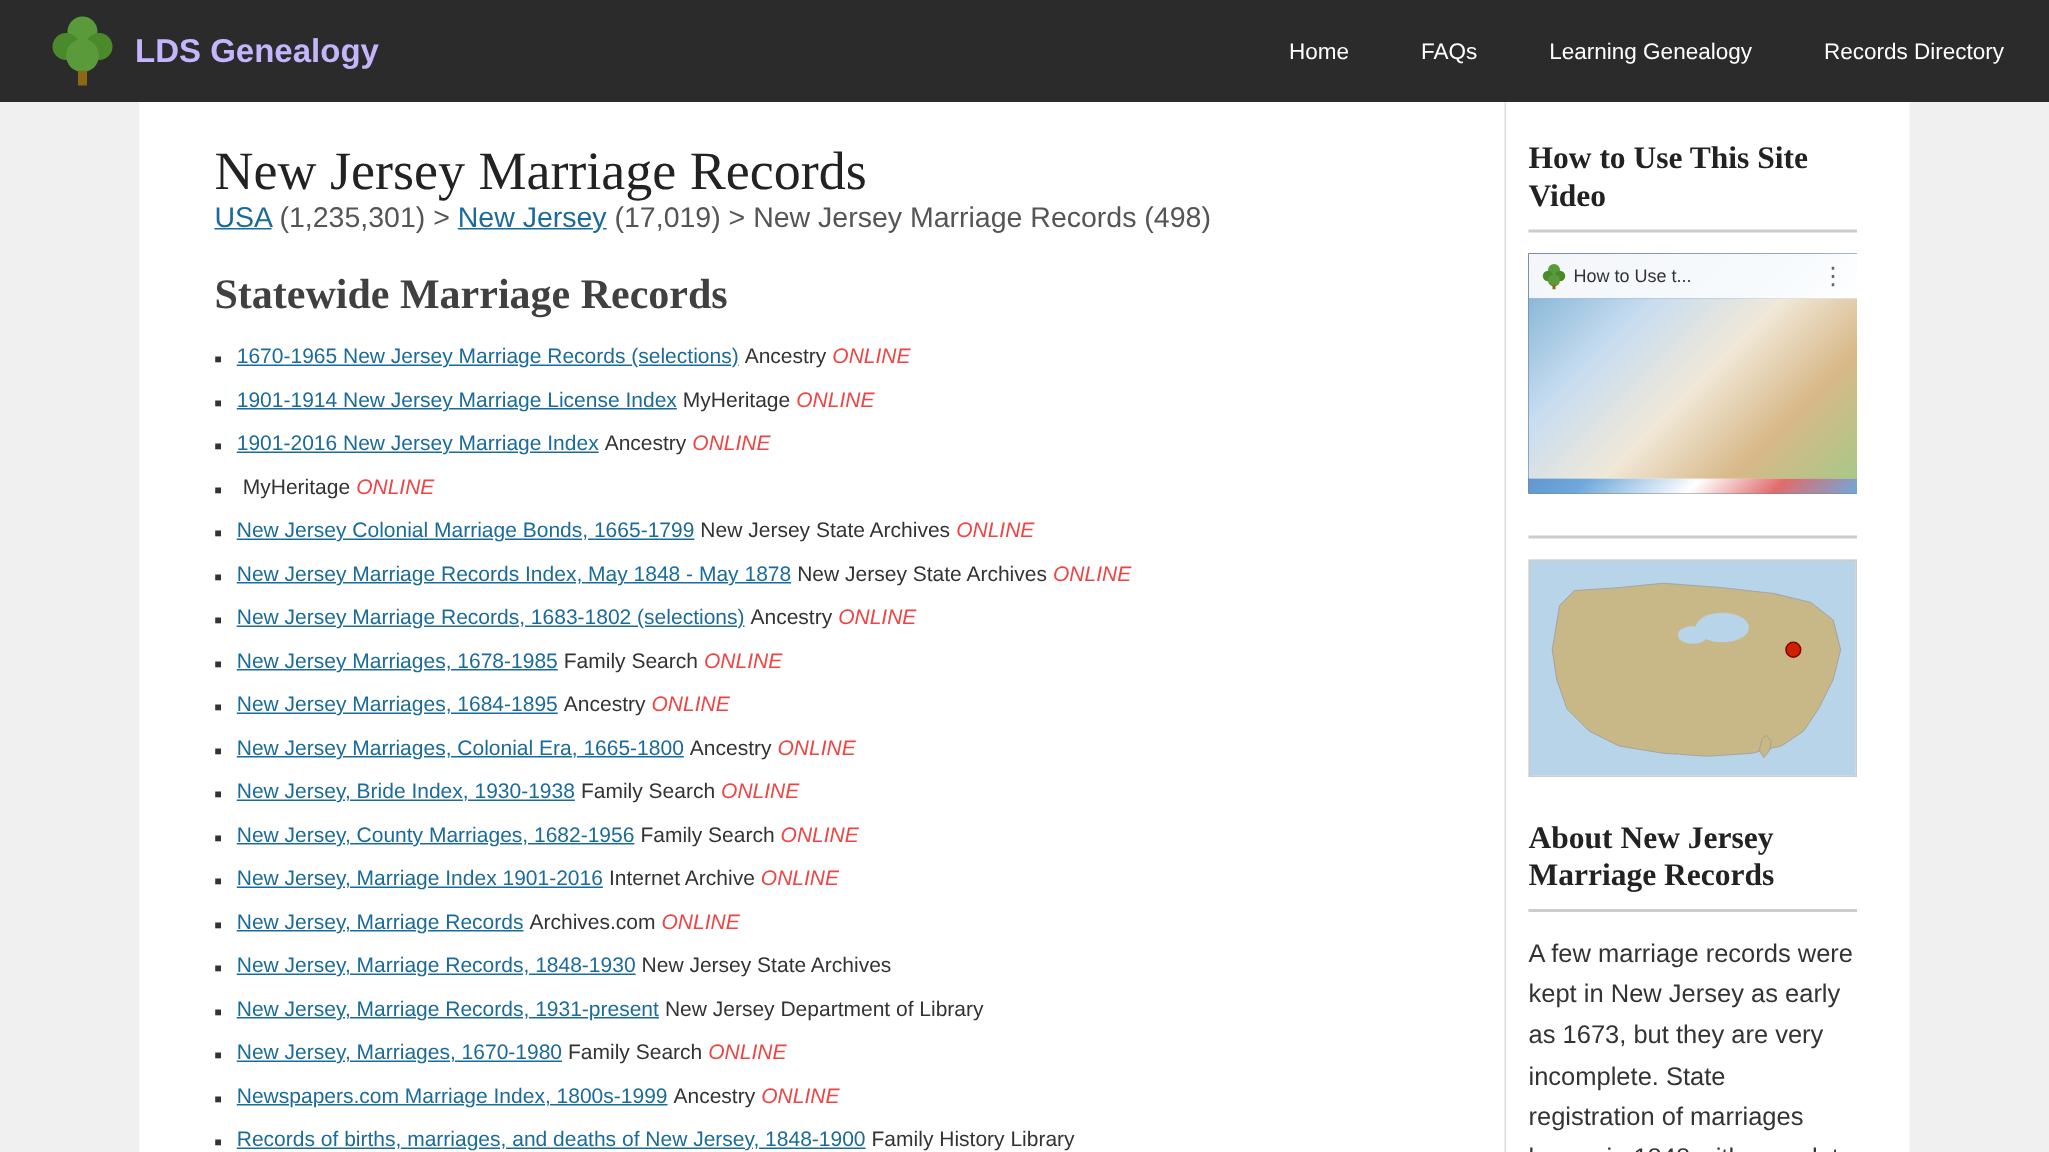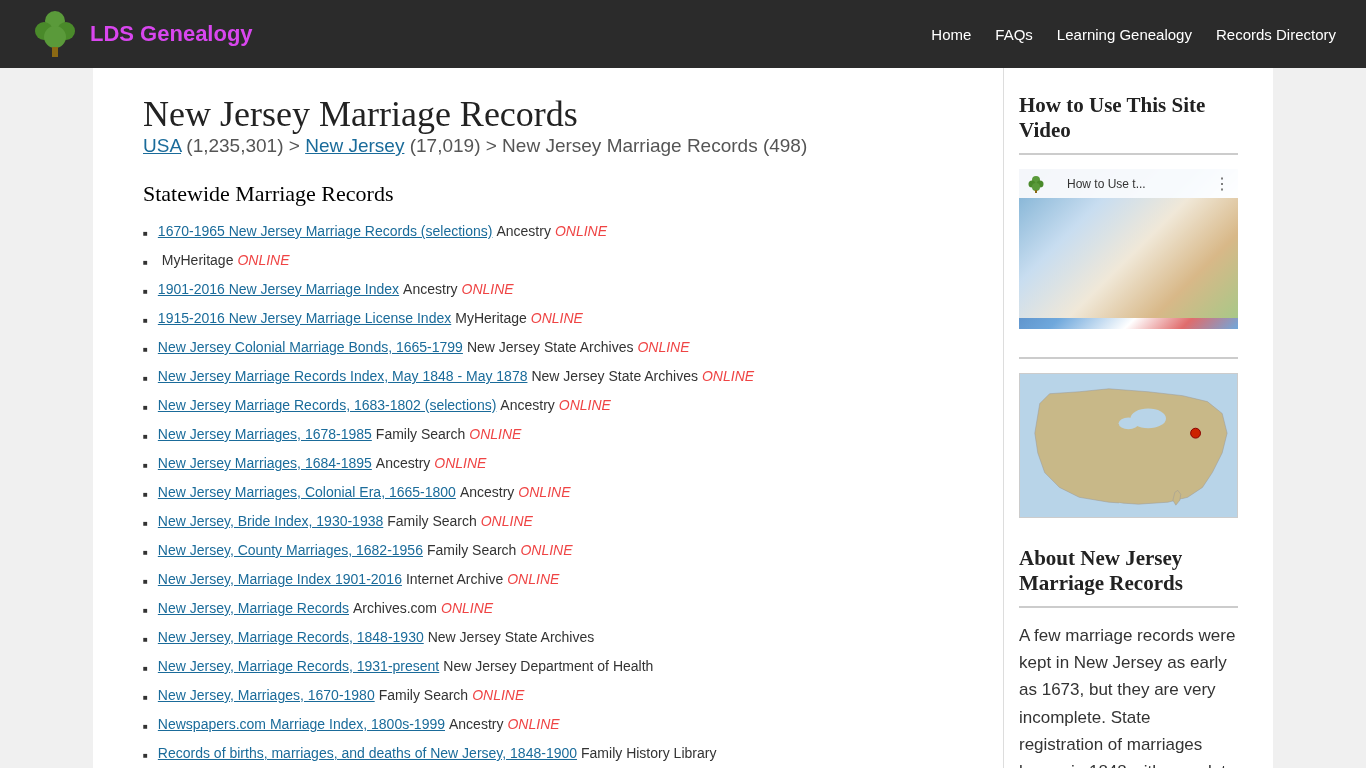--- a/index.html
+++ b/index.html
@@ -17,29 +17,29 @@
       display: flex;
       align-items: center;
       gap: 10px;
       flex: 1;
     }
     #logo-icon {
       width: 50px;
       height: 50px;
     }
     #logo-text {
-      color: #d946ef;
+      color: #c4b5fd;
       font-size: 22px;
       font-weight: bold;
       font-family: Arial, sans-serif;
       text-align: center;
     }
     #nav {
       display: flex;
-      gap: 24px;
+      gap: 48px;
     }
     .nav-item {
       color: #fff;
       font-family: Arial, sans-serif;
       font-size: 15px;
       cursor: pointer;
       text-decoration: none;
     }
 
     
@@ -72,23 +72,23 @@
       color: #555;
       margin-bottom: 24px;
       font-family: Arial, sans-serif;
     }
     #breadcrumb a {
       color: #1a6b9a;
       text-decoration: underline;
     }
 
     #section-title {
-      font-size: 22px;
-      font-weight: normal;
-      color: #000000;
+      font-size: 28px;
+      font-weight: bold;
+      color: #404040;
       margin-bottom: 14px;
       font-family: Georgia, serif;
     }
 
     #records-list {
       list-style: none;
       padding: 0;
     }
     #records-list li {
       display: flex;
@@ -159,21 +159,21 @@
       position: relative;
       overflow: hidden;
     }
     #video-top-bar {
       background: rgba(255,255,255,0.95);
       padding: 5px 8px;
       font-size: 12px;
       font-family: Arial, sans-serif;
       display: flex;
       align-items: center;
-      gap: 22px;
+      gap: 4px;
     }
     #video-top-logo {
       width: 18px;
       height: 18px;
     }
     #video-dots {
       margin-left: auto;
       font-size: 16px;
       color: #666;
     }
@@ -285,30 +285,30 @@
 
         <h2 id="section-title">Statewide Marriage Records</h2>
 
         <ul id="records-list">
         <li>
               <a class="record-link">1670-1965 New Jersey Marriage Records (selections)</a>
               <span class="record-source"> Ancestry</span>
               <span class="online-badge"> ONLINE</span>
             </li>
             <li>
+              <a class="record-link">1901-1914 New Jersey Marriage License Index</a>
               <span class="record-source"> MyHeritage</span>
               <span class="online-badge"> ONLINE</span>
             </li>
             <li>
               <a class="record-link">1901-2016 New Jersey Marriage Index</a>
               <span class="record-source"> Ancestry</span>
               <span class="online-badge"> ONLINE</span>
             </li>
             <li>
-              <a class="record-link">1915-2016 New Jersey Marriage License Index</a>
               <span class="record-source"> MyHeritage</span>
               <span class="online-badge"> ONLINE</span>
             </li>
             <li>
               <a class="record-link">New Jersey Colonial Marriage Bonds, 1665-1799</a>
               <span class="record-source"> New Jersey State Archives</span>
               <span class="online-badge"> ONLINE</span>
             </li>
             <li>
               <a class="record-link">New Jersey Marriage Records Index, May 1848 - May 1878</a>
@@ -354,21 +354,21 @@
               <a class="record-link">New Jersey, Marriage Records</a>
               <span class="record-source"> Archives.com</span>
               <span class="online-badge"> ONLINE</span>
             </li>
             <li>
               <a class="record-link">New Jersey, Marriage Records, 1848-1930</a>
               <span class="record-source"> New Jersey State Archives</span>
             </li>
             <li>
               <a class="record-link">New Jersey, Marriage Records, 1931-present</a>
-              <span class="record-source"> New Jersey Department of Health</span>
+              <span class="record-source"> New Jersey Department of Library</span>
             </li>
             <li>
               <a class="record-link">New Jersey, Marriages, 1670-1980</a>
               <span class="record-source"> Family Search</span>
               <span class="online-badge"> ONLINE</span>
             </li>
             <li>
               <a class="record-link">Newspapers.com Marriage Index, 1800s-1999</a>
               <span class="record-source"> Ancestry</span>
               <span class="online-badge"> ONLINE</span>

